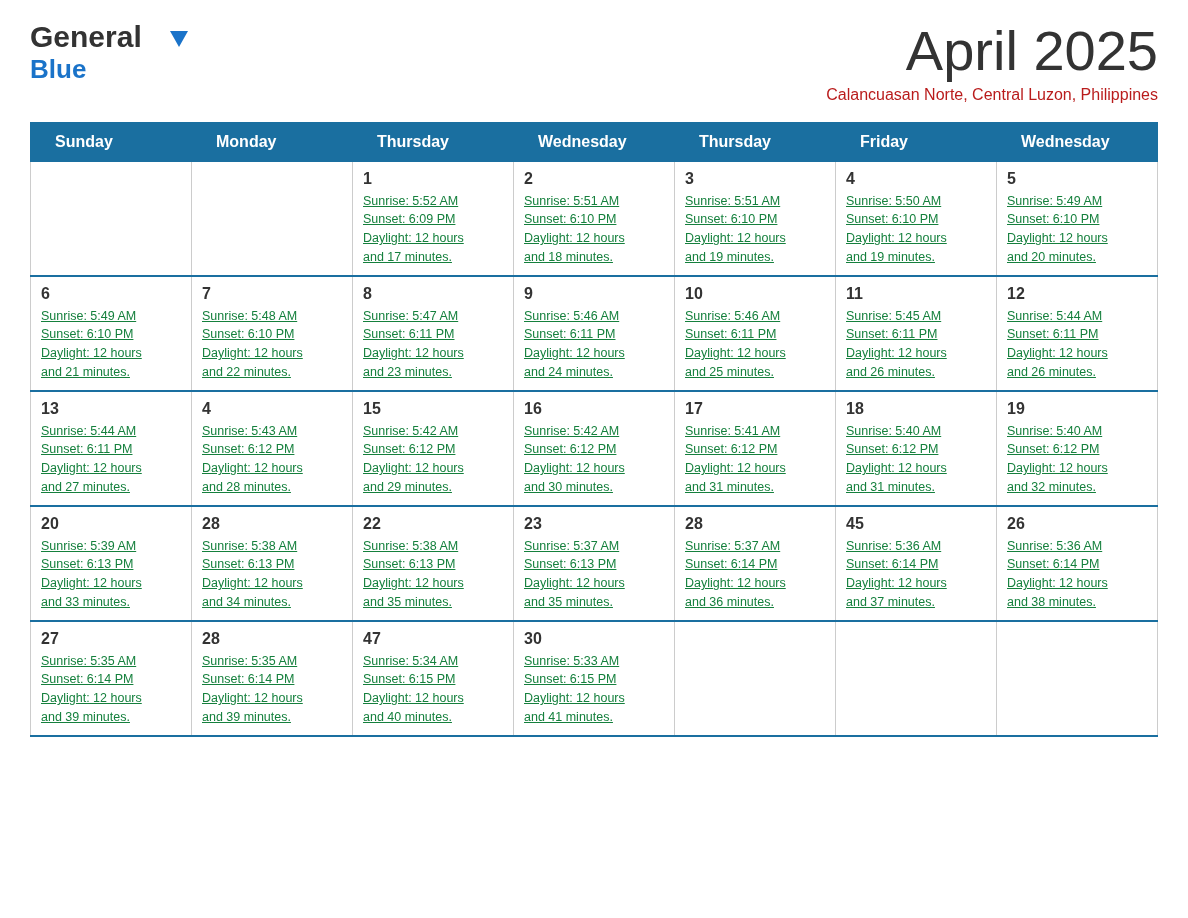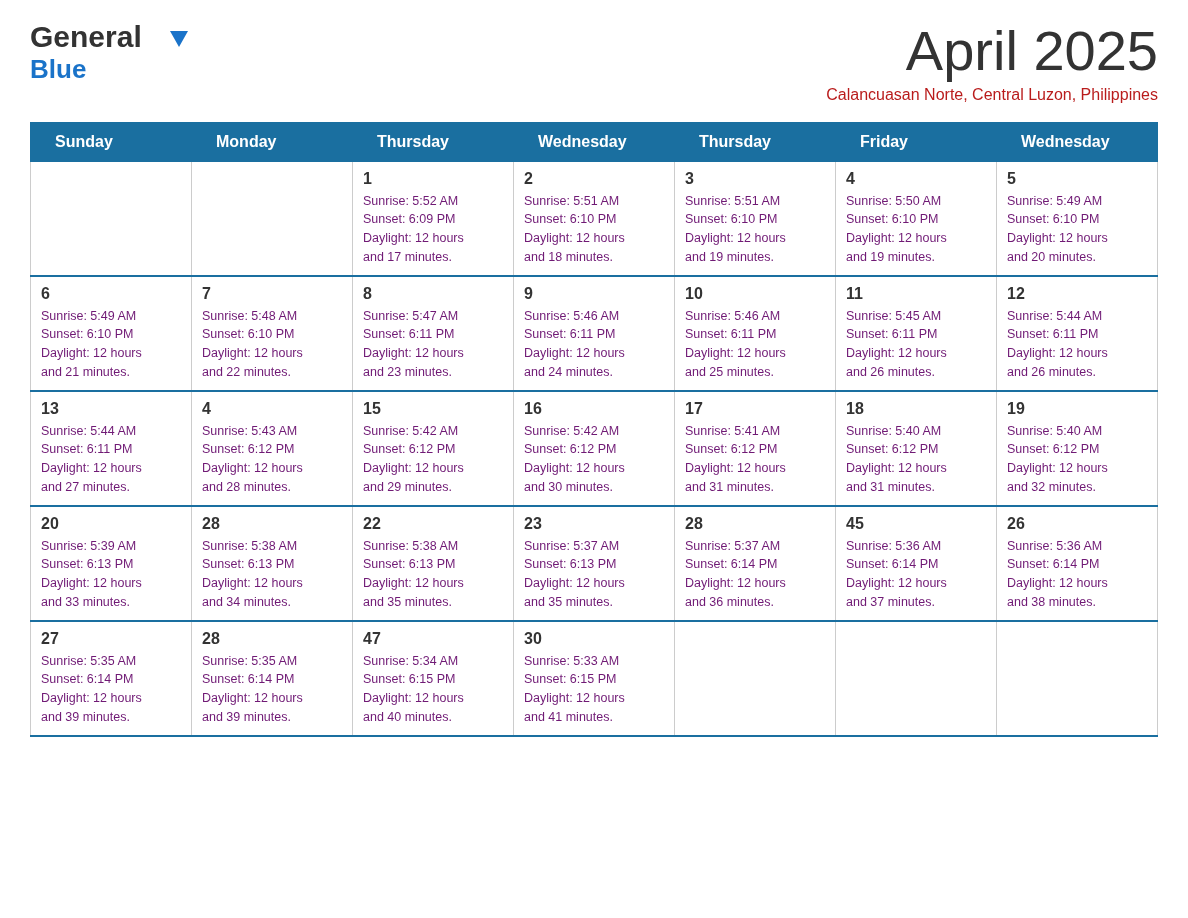--- a/index.html
+++ b/index.html
@@ -76,22 +76,23 @@
     }
     .day-number {
       font-size: 16px;
       font-weight: bold;
       color: #333;
       display: block;
       margin-bottom: 4px;
     }
     .day-info {
       font-size: 12.5px;
-      color: #701a75;
+      color: #15803d;
       line-height: 1.5;
+      text-decoration: underline;
     }
     .empty-cell {
       background: #fff;
     }
     tr.week-row td {
       border-bottom: 2px solid #1a6fa0;
     }
   </style>
 </head>
 <body>

